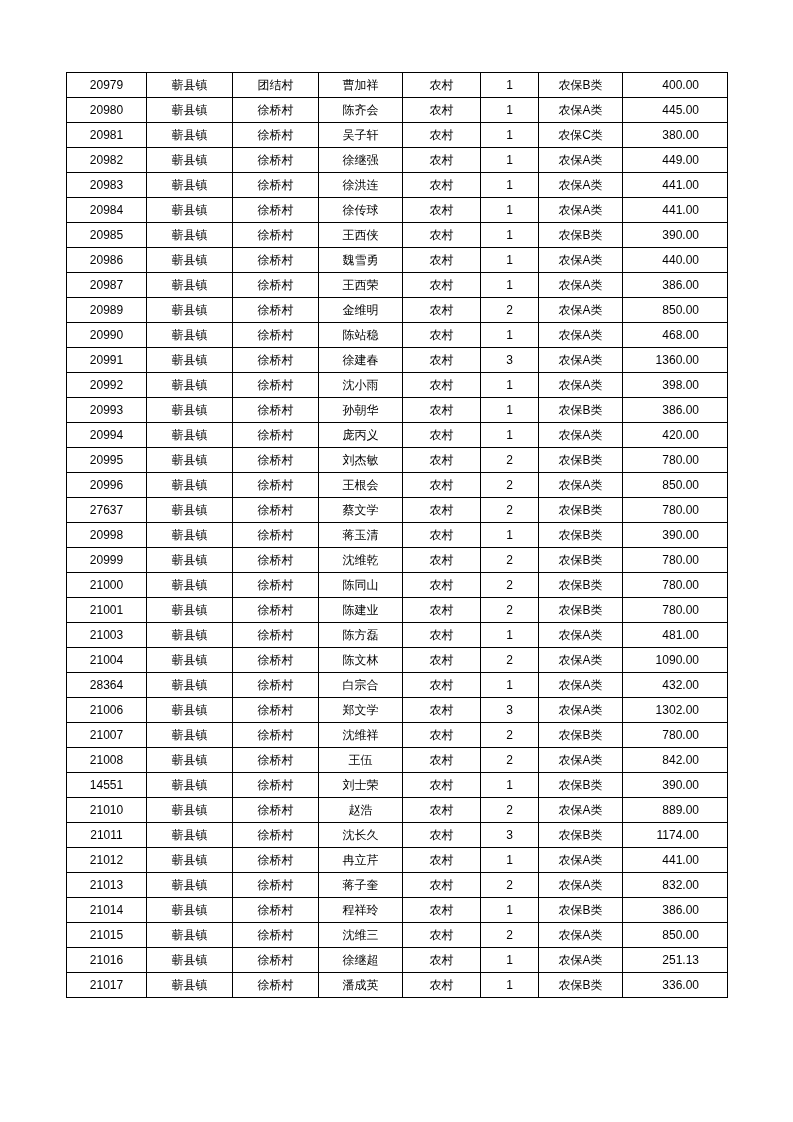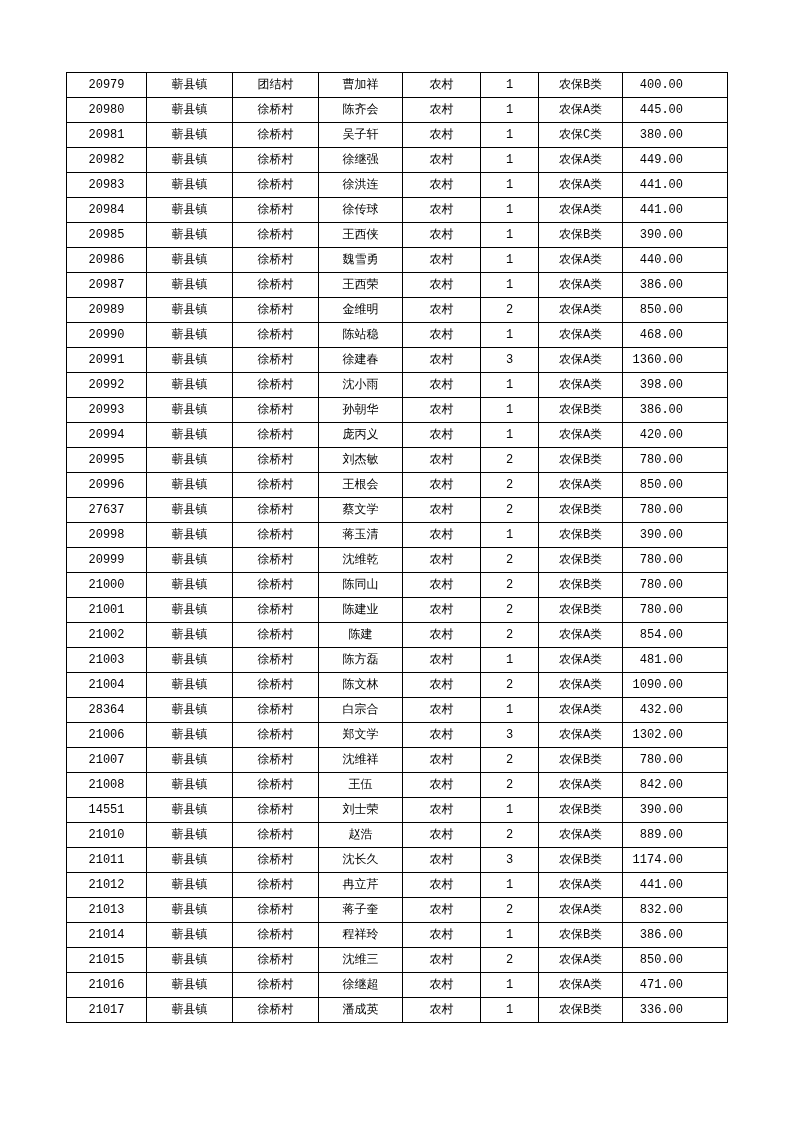--- a/index.html
+++ b/index.html
@@ -5,21 +5,21 @@
   html, body {
     margin: 0;
     padding: 0;
     background: #ffffff;
   }
   .page {
     position: relative;
     width: 793px;
     height: 1122px;
     background: #ffffff;
-    font-family: Liberation Mono, monospace;
+    font-family: Liberation Sans, sans-serif;
     color: #000000;
   }
   table.data-table {
     position: absolute;
     left: 66px;
     top: 72px;
     width: 661px;
     border-collapse: collapse;
     table-layout: fixed;
   }
@@ -39,21 +39,21 @@
   col.c1 { width: 86px; }
   col.c2 { width: 86px; }
   col.c3 { width: 84px; }
   col.c4 { width: 78px; }
   col.c5 { width: 58px; }
   col.c6 { width: 84px; }
   col.c7 { width: 105px; }
   
   table.data-table td.col-7 {
     text-align: right;
-    padding-right: 44px;
+    padding-right: 28px;
     margin-left: 47px;
   }
 </style>
 </head>
 <body>
 
 <div class="page">
   <table class="data-table">
     <colgroup>
       <col class="c0">
@@ -280,30 +280,20 @@
           <td class="col-0">21001</td>
           <td class="col-1">蕲县镇</td>
           <td class="col-2">徐桥村</td>
           <td class="col-3">陈建业</td>
           <td class="col-4">农村</td>
           <td class="col-5">2</td>
           <td class="col-6">农保B类</td>
           <td class="col-7">780.00</td>
         </tr>
         <tr>
-          <td class="col-0">21002</td>
-          <td class="col-1">蕲县镇</td>
-          <td class="col-2">徐桥村</td>
-          <td class="col-3">陈建</td>
-          <td class="col-4">农村</td>
-          <td class="col-5">2</td>
-          <td class="col-6">农保A类</td>
-          <td class="col-7">854.00</td>
-        </tr>
-        <tr>
           <td class="col-0">21003</td>
           <td class="col-1">蕲县镇</td>
           <td class="col-2">徐桥村</td>
           <td class="col-3">陈方磊</td>
           <td class="col-4">农村</td>
           <td class="col-5">1</td>
           <td class="col-6">农保A类</td>
           <td class="col-7">481.00</td>
         </tr>
         <tr>
@@ -427,21 +417,21 @@
           <td class="col-7">850.00</td>
         </tr>
         <tr>
           <td class="col-0">21016</td>
           <td class="col-1">蕲县镇</td>
           <td class="col-2">徐桥村</td>
           <td class="col-3">徐继超</td>
           <td class="col-4">农村</td>
           <td class="col-5">1</td>
           <td class="col-6">农保A类</td>
-          <td class="col-7">471.00</td>
+          <td class="col-7">251.13</td>
         </tr>
         <tr>
           <td class="col-0">21017</td>
           <td class="col-1">蕲县镇</td>
           <td class="col-2">徐桥村</td>
           <td class="col-3">潘成英</td>
           <td class="col-4">农村</td>
           <td class="col-5">1</td>
           <td class="col-6">农保B类</td>
           <td class="col-7">336.00</td>

